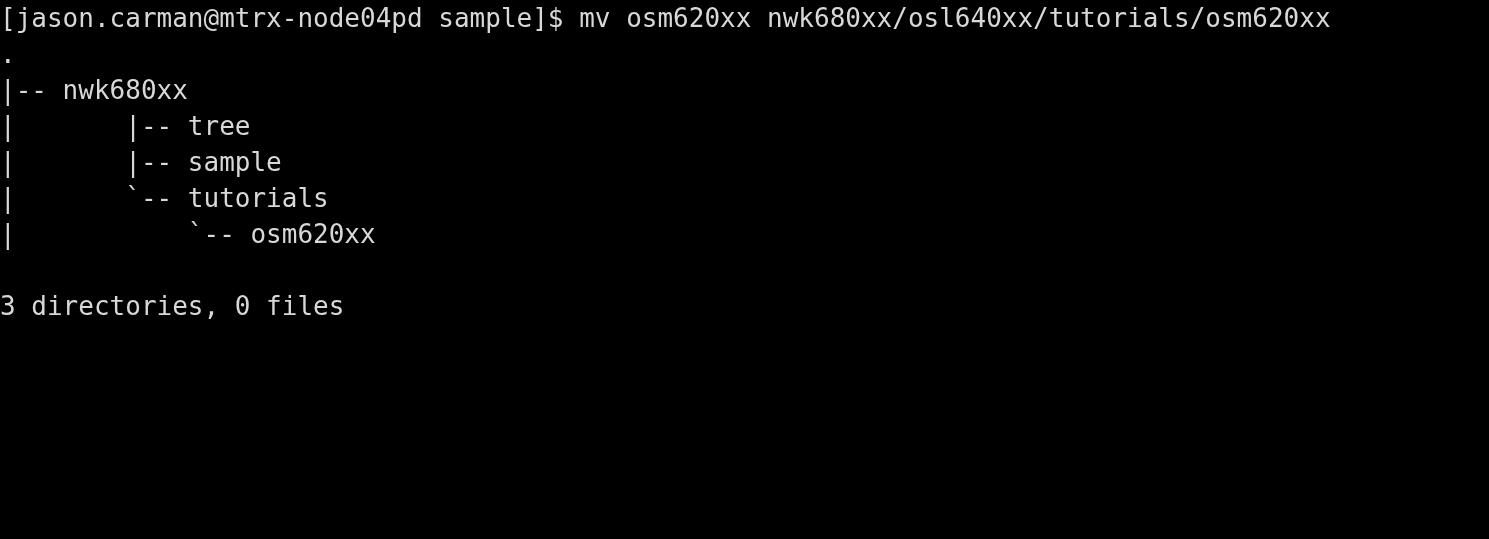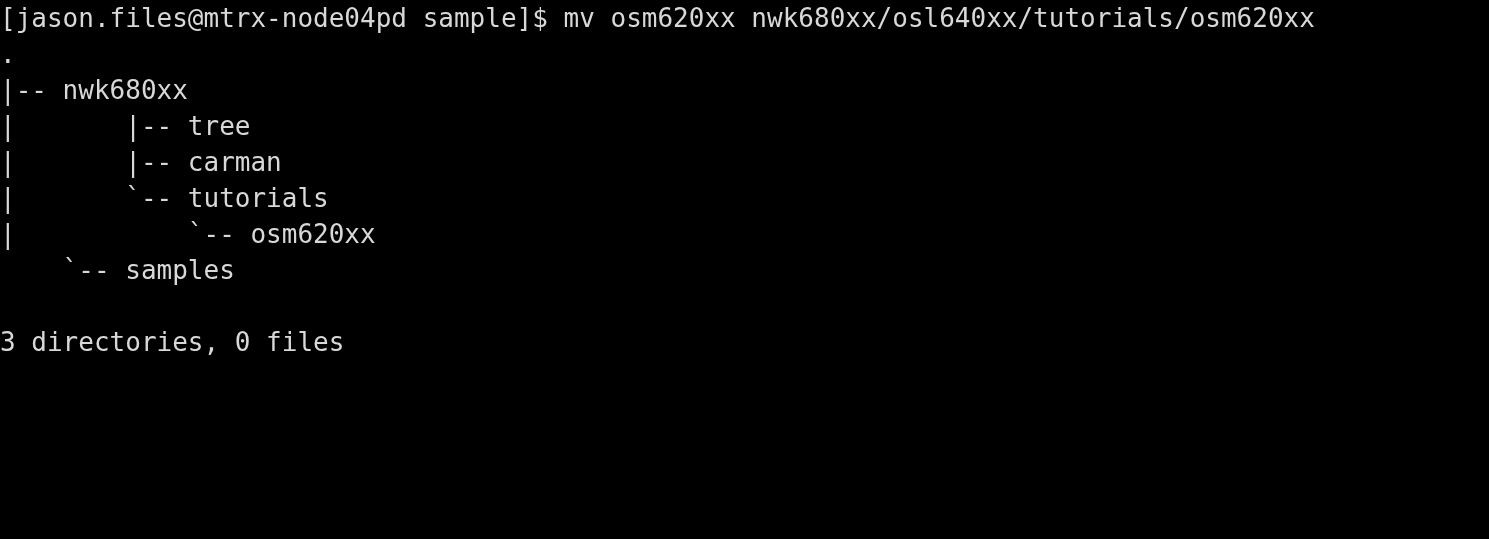--- a/index.html
+++ b/index.html
@@ -40,23 +40,22 @@
     height: 36px;
   }
   .prompt-line, .output-line, .tree-line {
     display: block;
   }
 </style>
 </head>
 <body>
 
 <div id="terminal">
-  <div class="line prompt-line">[jason.files@mtrx-node04pd sample]$ mv osm620xx nwk680xx/osl640xx/tutorials/osm620xx</div>
+  <div class="line prompt-line">[jason.carman@mtrx-node04pd sample]$ mv osm620xx nwk680xx/osl640xx/tutorials/osm620xx</div>
   <div class="line output-line">.</div>
   <div class="line tree-line">|-- nwk680xx</div>
   <div class="line tree-line">|       |-- tree</div>
-  <div class="line tree-line">|       |-- carman</div>
+  <div class="line tree-line">|       |-- sample</div>
   <div class="line tree-line">|       `-- tutorials</div>
   <div class="line tree-line">|           `-- osm620xx</div>
-  <div class="line tree-line">    `-- samples</div>
   <div class="line blank"></div>
   <div class="line output-line">3 directories, 0 files</div>
 </div>
 
 </body></html>

